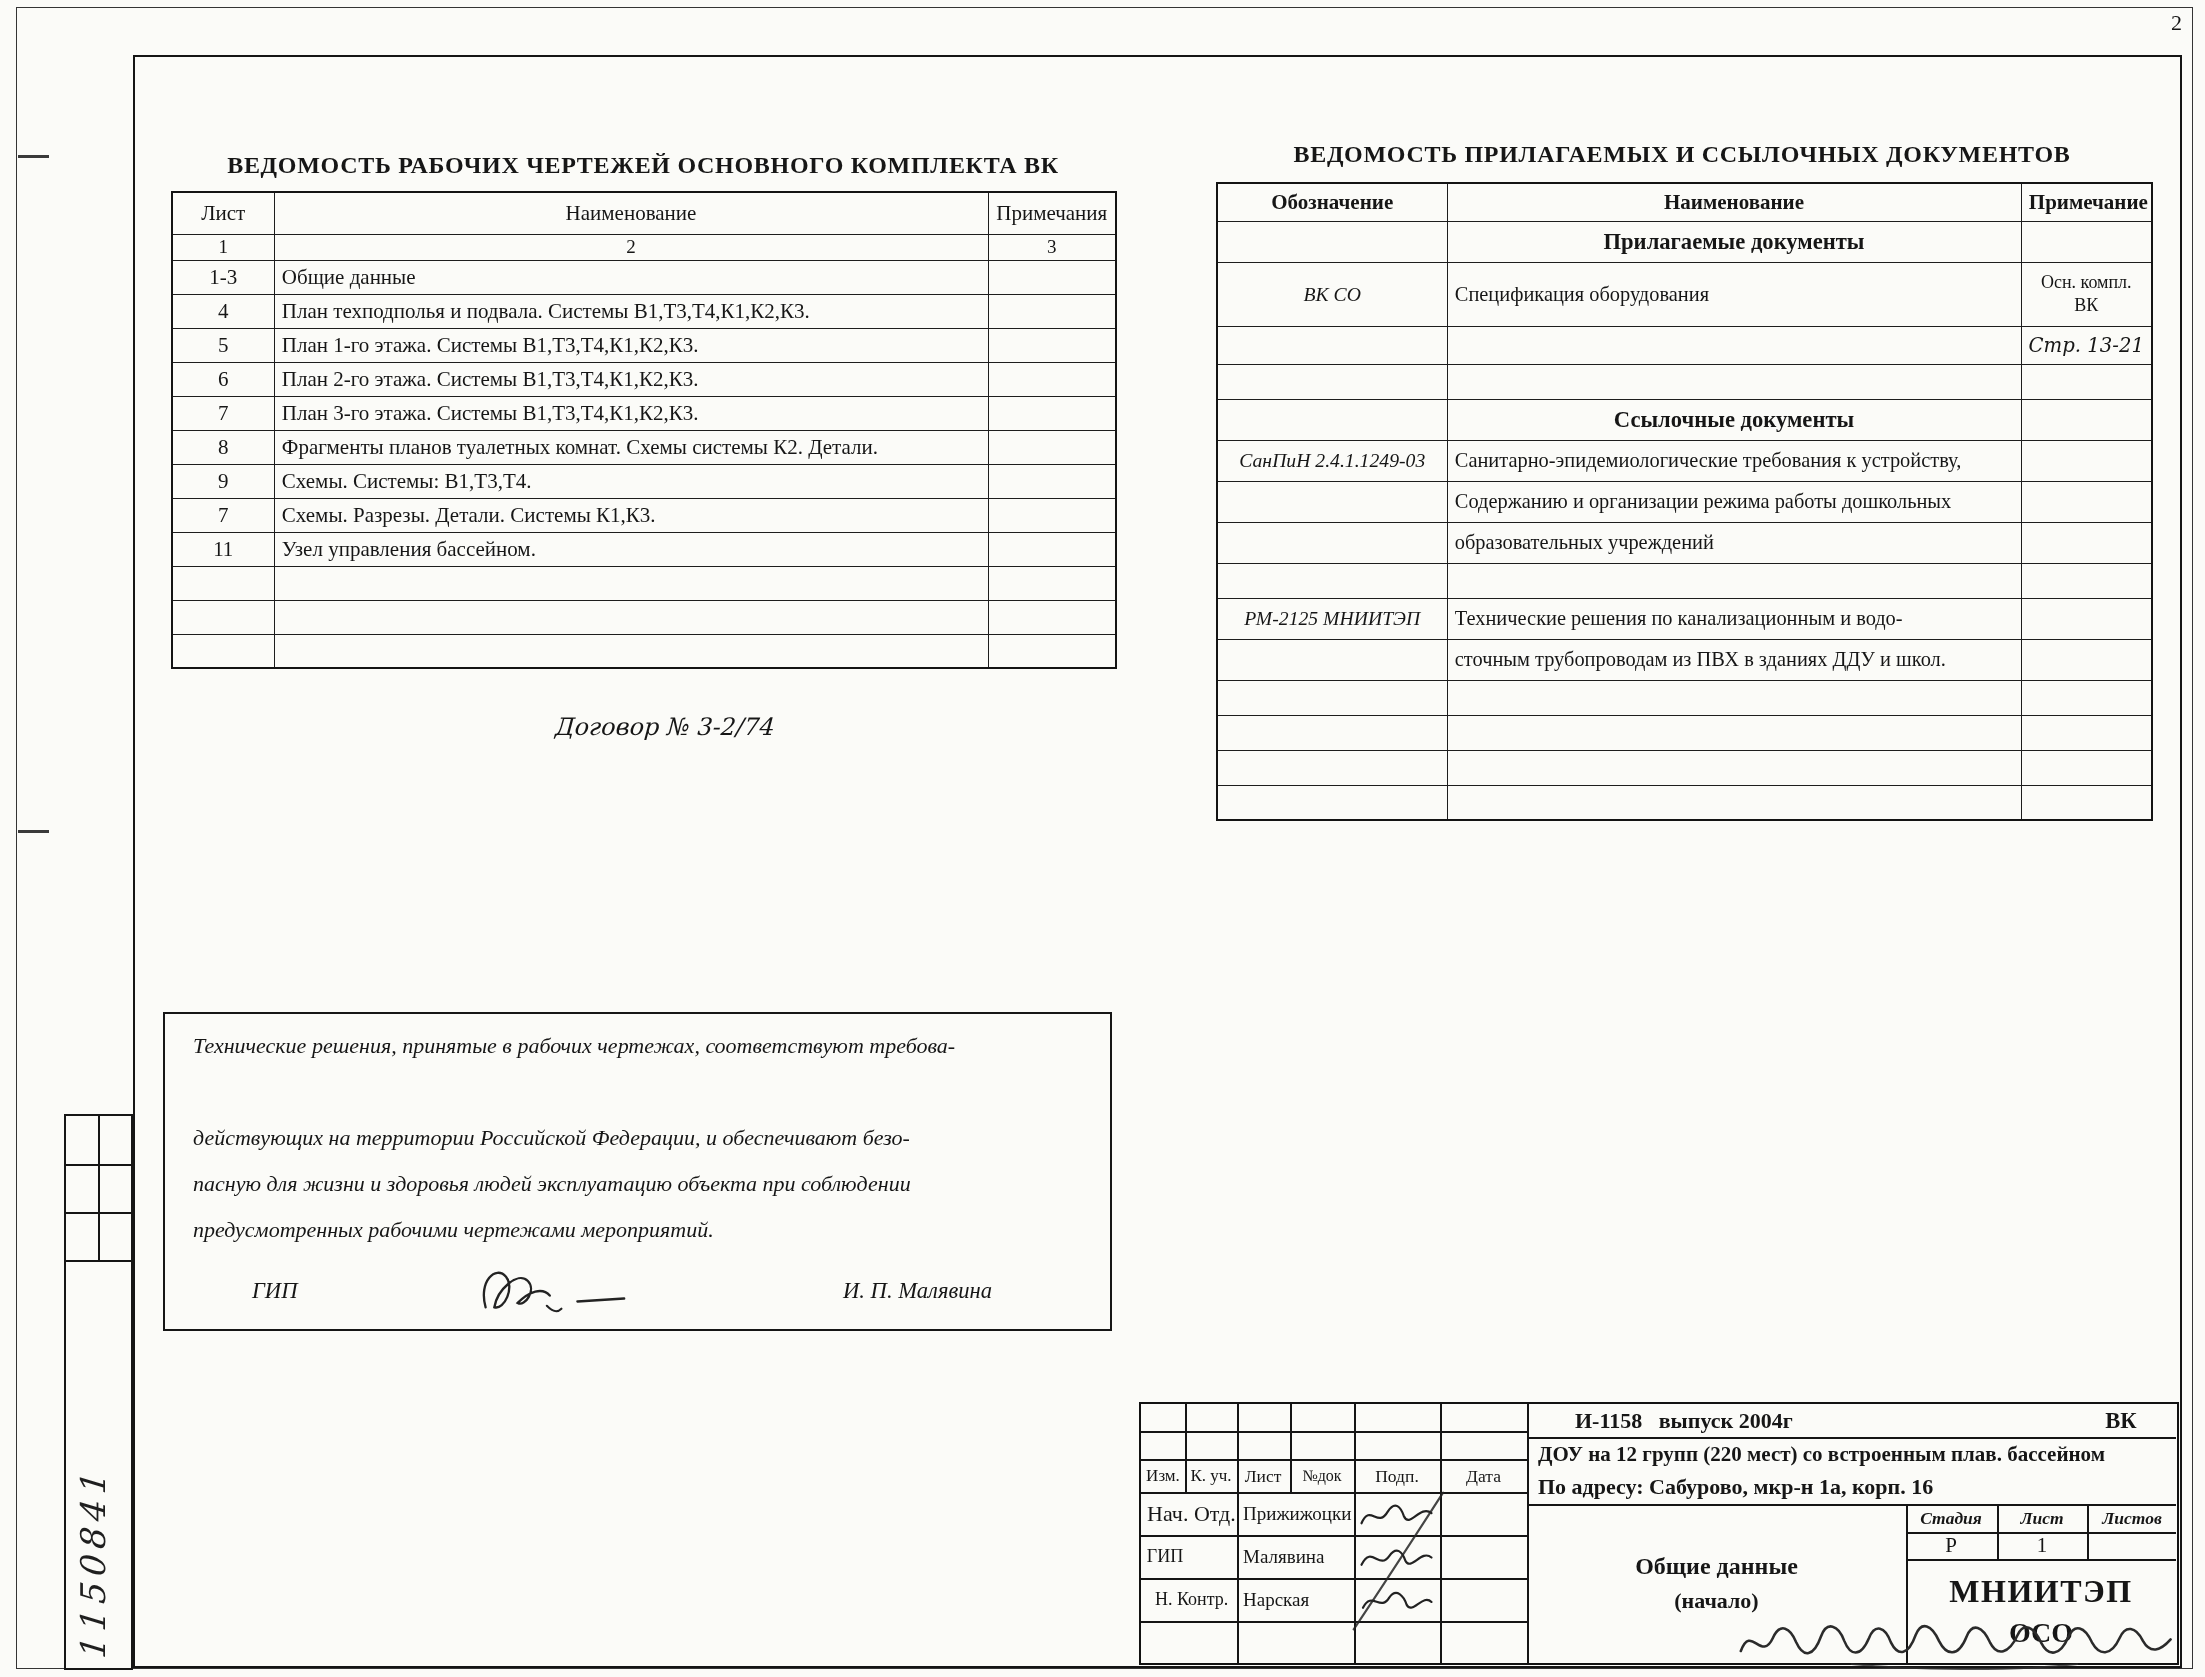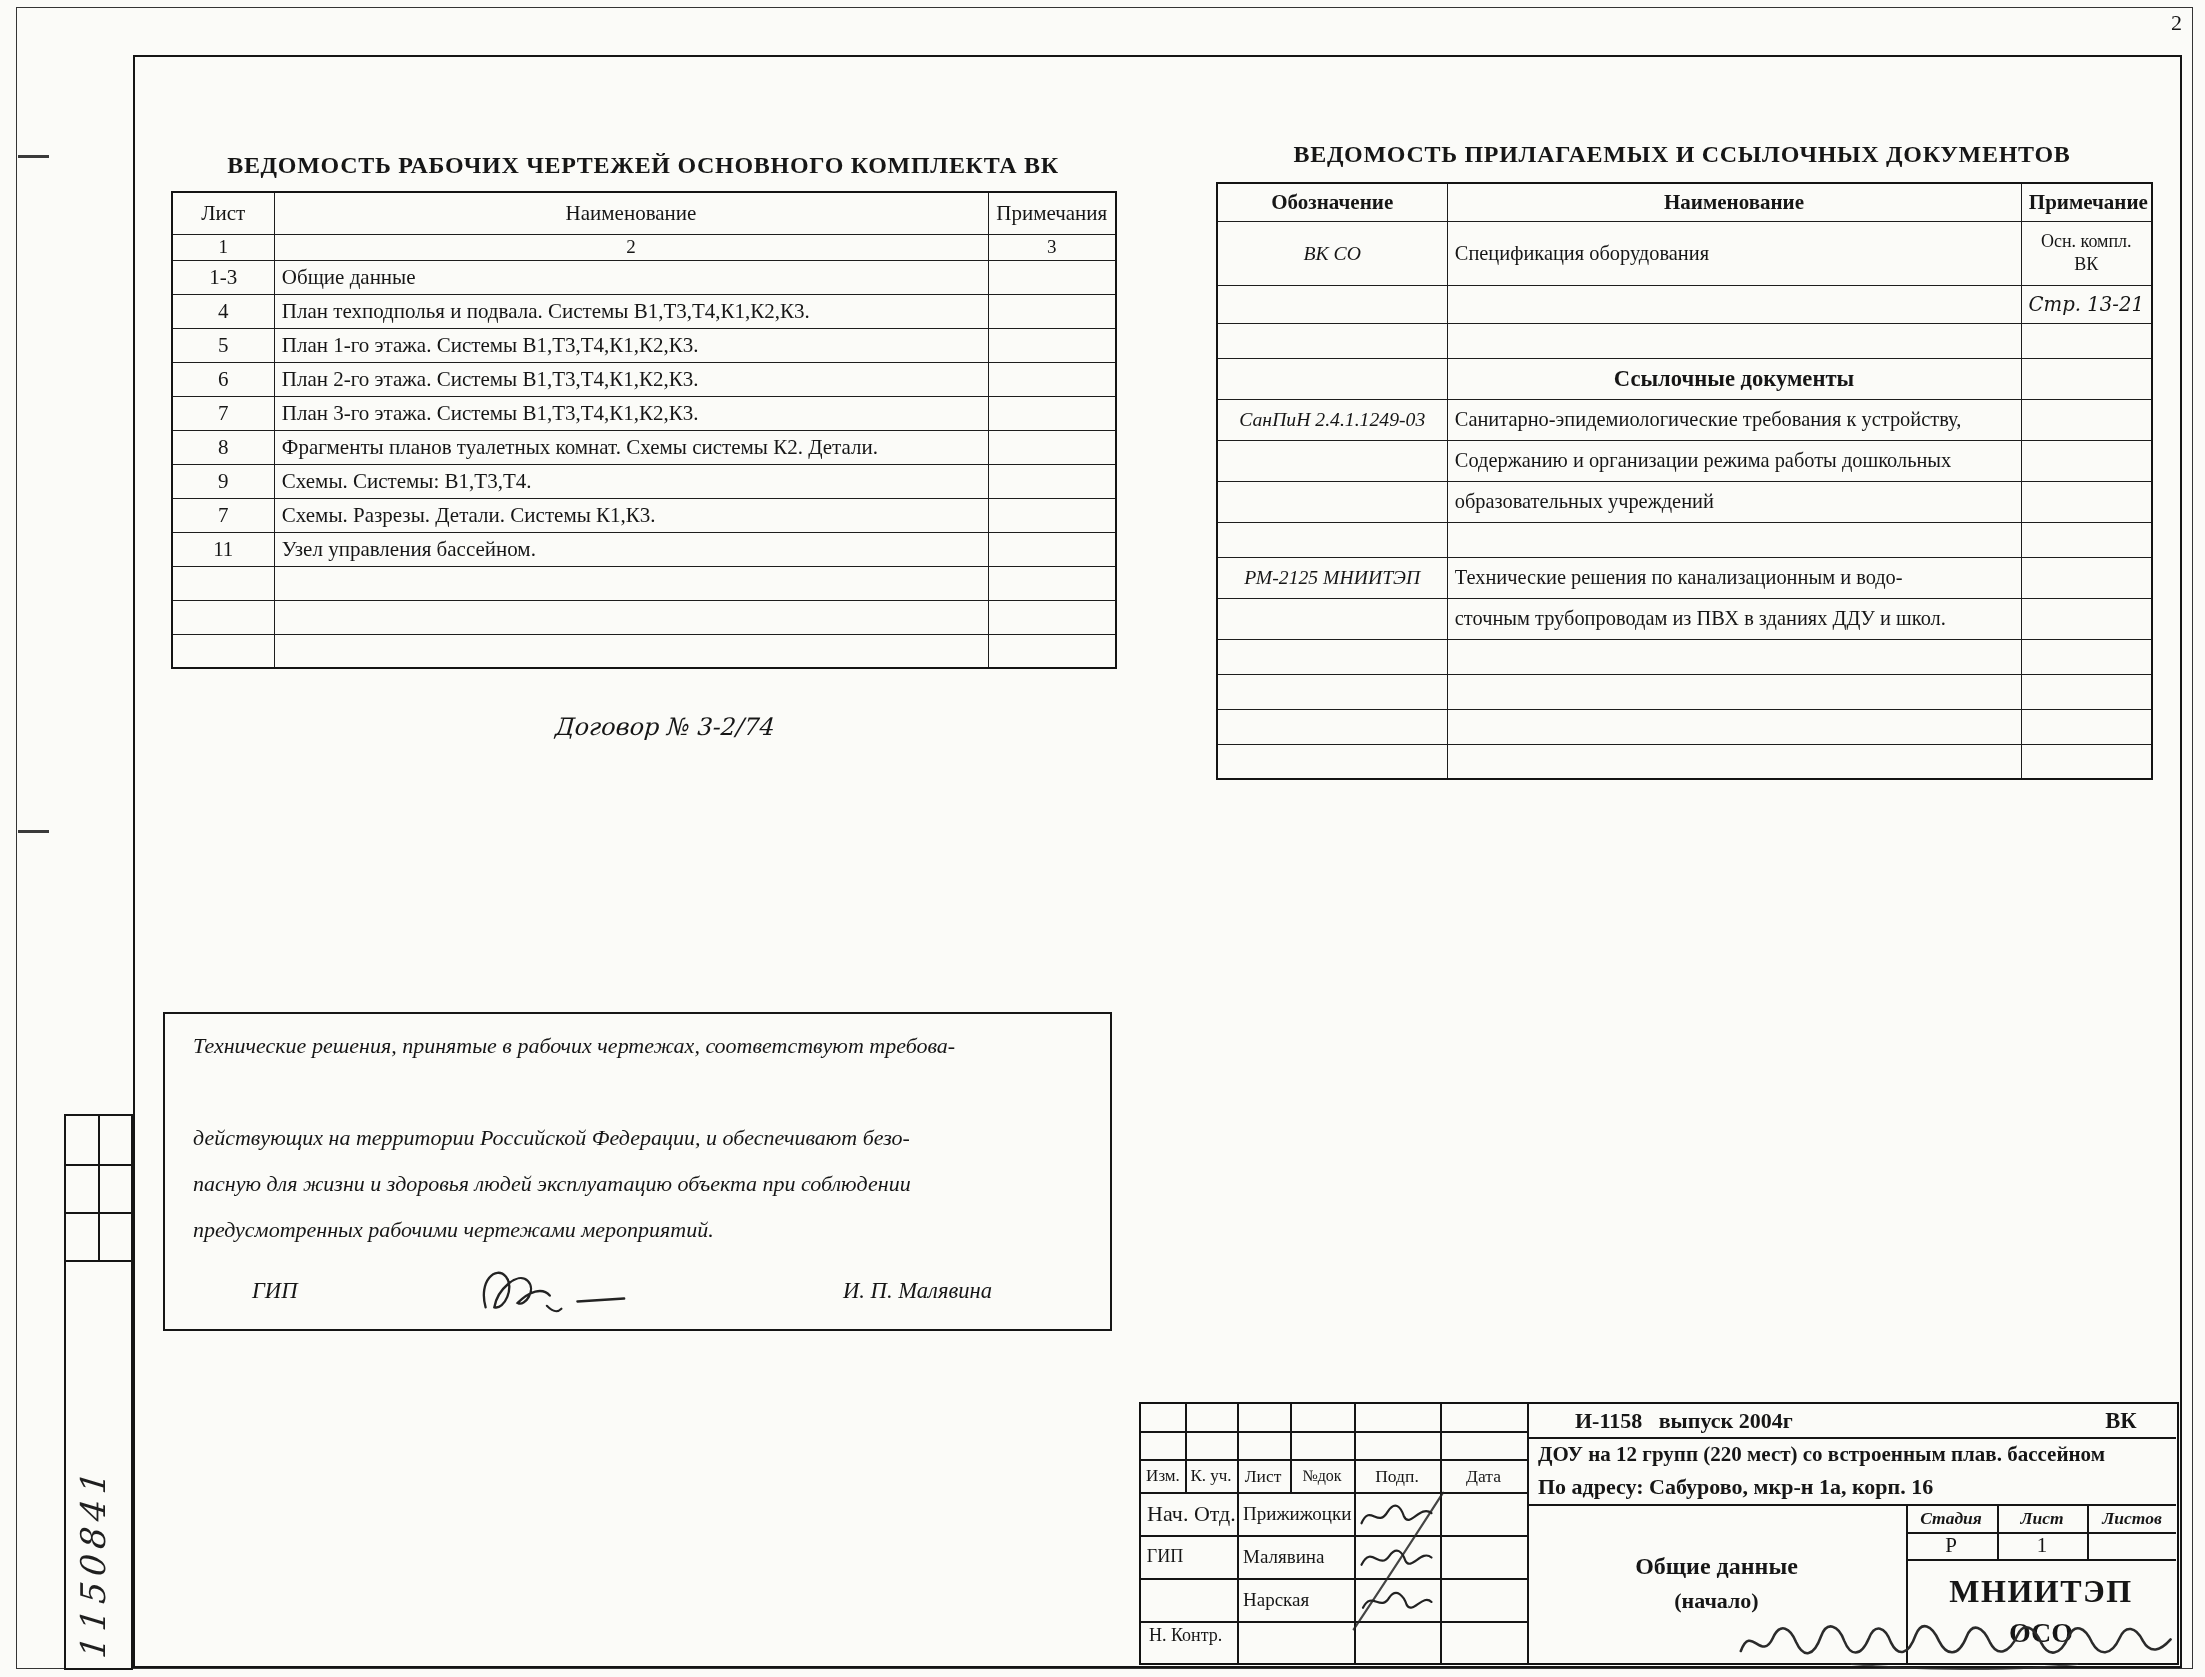--- a/index.html
+++ b/index.html
@@ -145,20 +145,25 @@
         <col style="width:230px">
         <col style="width:574px">
         <col style="width:131px">
       </colgroup>
     <tbody>
         <tr class="hdr" style="height:38px">
       <td>Обозначение</td>
       <td>Наименование</td>
       <td>Примечание</td>
     </tr>
+    <tr style="height:41px">
+      <td></td>
+      <td class="sec">Прилагаемые документы</td>
+      <td></td>
+    </tr>
     <tr style="height:64px">
       <td class="obs">ВК СО</td>
       <td class="nm">Спецификация оборудования</td>
       <td class="nt">
         <div>Осн. компл.</div>
         <div>ВК</div>
       </td>
     </tr>
     <tr style="height:38px">
       <td class="obs"></td>
@@ -281,21 +286,21 @@
     <div class="tbl-txt" style="left:5.8px;top:88px;width:89px;height:43px;line-height:43px;font-size:22px;text-align:right;">Нач. Отд.</div>
     <div class="tbl-txt" style="left:102px;top:88px;width:109px;height:43px;line-height:43px;font-size:19px;">Прижижоцкий</div>
     <svg class="sig-svg" style="left:216px;top:93px;" width="79" height="35" viewBox="0 0 108 48">
       <path d="M6 36 C 18 8, 28 44, 42 20 C 52 4, 60 14, 64 26 C 72 44, 86 10, 102 22" fill="none" stroke="#222" stroke-width="3" stroke-linecap="round"></path>
     </svg>
     <div class="tbl-txt" style="left:5.8px;top:131px;width:89px;height:43px;line-height:43px;font-size:18px;">ГИП</div>
     <div class="tbl-txt" style="left:102px;top:131px;width:109px;height:28px;line-height:43px;font-size:19px;">Малявина</div>
     <svg class="sig-svg" style="left:216px;top:136px;" width="79" height="35" viewBox="0 0 108 48">
       <path d="M6 34 C 20 6, 30 42, 44 22 C 54 8, 62 16, 66 28 C 74 44, 88 12, 102 24" fill="none" stroke="#222" stroke-width="3" stroke-linecap="round"></path>
     </svg>
-    <div class="tbl-txt" style="left:8px;top:174px;width:89px;height:43px;line-height:43px;font-size:18px;margin-top:36px;">Н. Контр.</div>
+    <div class="tbl-txt" style="left:14px;top:174px;width:89px;height:43px;line-height:43px;font-size:18px;">Н. Контр.</div>
     <div class="tbl-txt" style="left:102px;top:174px;width:109px;height:43px;line-height:43px;font-size:19px;">Нарская</div>
     <svg class="sig-svg" style="left:216px;top:179px;" width="79" height="35" viewBox="0 0 108 48">
       <path d="M8 34 C 20 10, 32 40, 44 20 C 54 6, 64 18, 68 30 C 76 44, 90 14, 102 26" fill="none" stroke="#222" stroke-width="3" stroke-linecap="round"></path>
     </svg>
 
     <svg class="sig-svg" style="left:204px;top:84px;" width="109" height="146" viewBox="0 0 150 200">
       <path d="M135 6 C 100 60, 55 130, 12 194" fill="none" stroke="#242424" stroke-width="3" stroke-linecap="round" opacity="0.85"></path>
     </svg>
 
     <div class="tbl-txt cen bold" style="left:765px;top:101px;width:90px;height:27px;line-height:27px;font-size:17.5px;font-style:italic;">Стадия</div>

